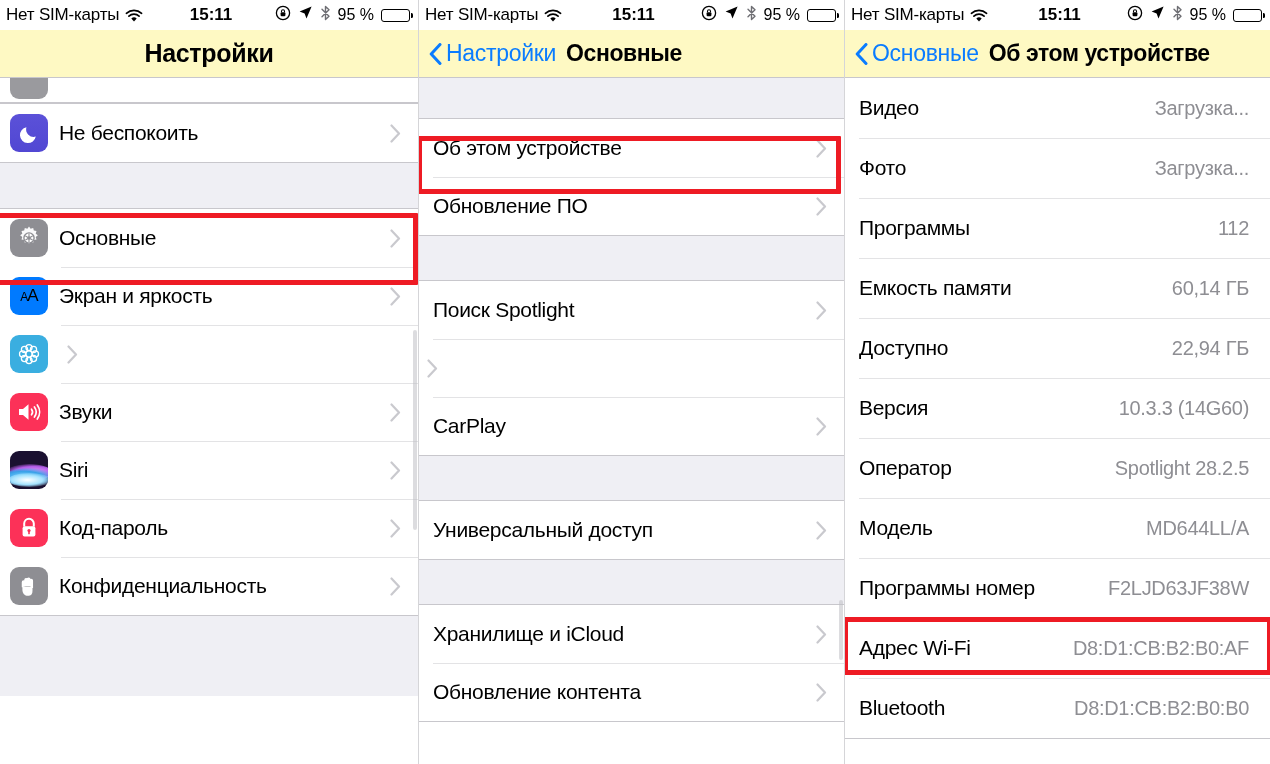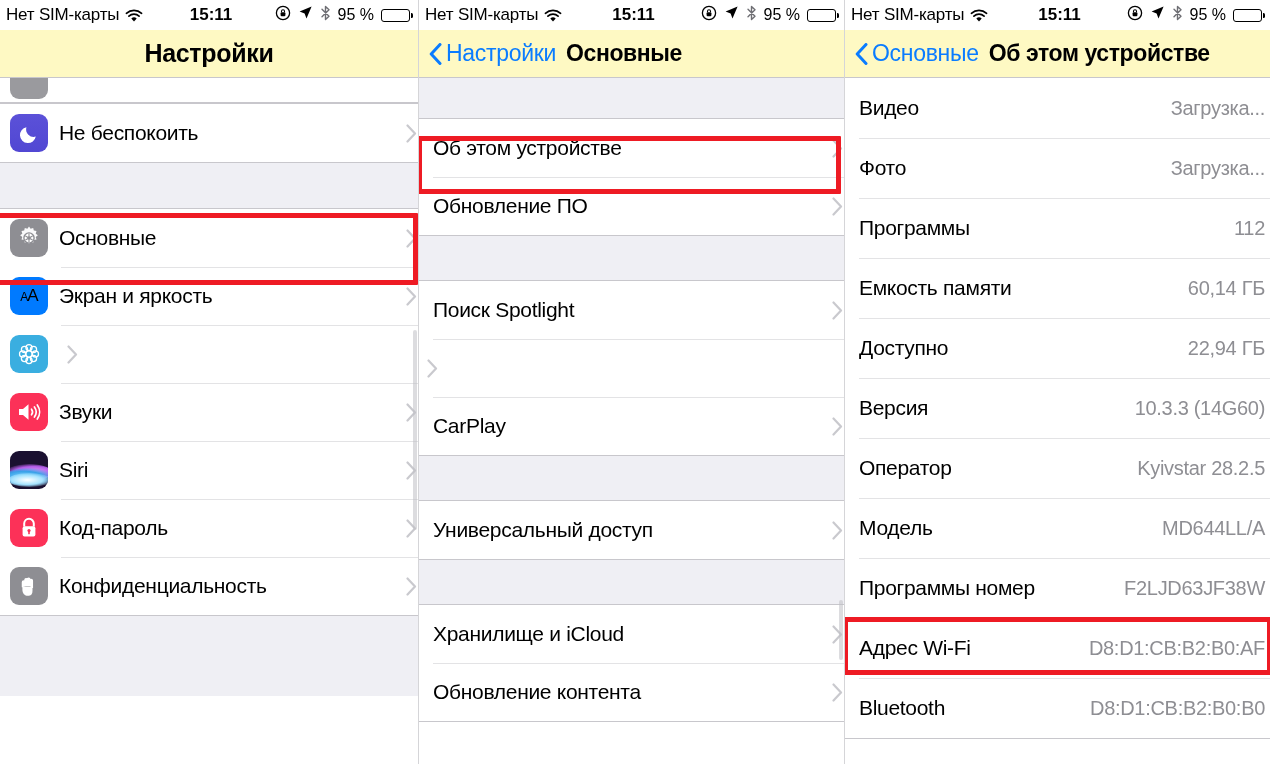--- a/index.html
+++ b/index.html
@@ -78,21 +78,21 @@
   }
 
   
   .table { width:100%; background:#efeff4; }
   .gap { background:#efeff4; }
   .section { background:#fff; border-top:1px solid #c8c7cc; border-bottom:1px solid #c8c7cc; }
   .row {
     display:flex; align-items:center;
     background:#fff;
     position:relative;
-    padding-right: 1px;
+    padding-right: 17px;
     cursor: pointer;
   }
   .row + .row::before {
     content:""; position:absolute; left:0; right:0; top:0; height:1px; background:#e3e3e5;
   }
   
   .p1 .row + .row::before { left: 61px; }
   .p2 .row + .row::before { left: 14px; }
   .p3 .row + .row::before { left: 14px; }
 
@@ -528,21 +528,21 @@
         <div class="row">
           <div class="row-label">Доступно</div>
           <div class="row-value">22,94 ГБ</div>
         </div>
         <div class="row">
           <div class="row-label">Версия</div>
           <div class="row-value">10.3.3 (14G60)</div>
         </div>
         <div class="row">
           <div class="row-label">Оператор</div>
-          <div class="row-value">Kyivstar 28.2.5</div>
+          <div class="row-value">Spotlight 28.2.5</div>
         </div>
         <div class="row">
           <div class="row-label">Модель</div>
           <div class="row-value">MD644LL/A</div>
         </div>
         <div class="row">
           <div class="row-label">Программы номер</div>
           <div class="row-value">F2LJD63JF38W</div>
         </div>
         <div class="row">

